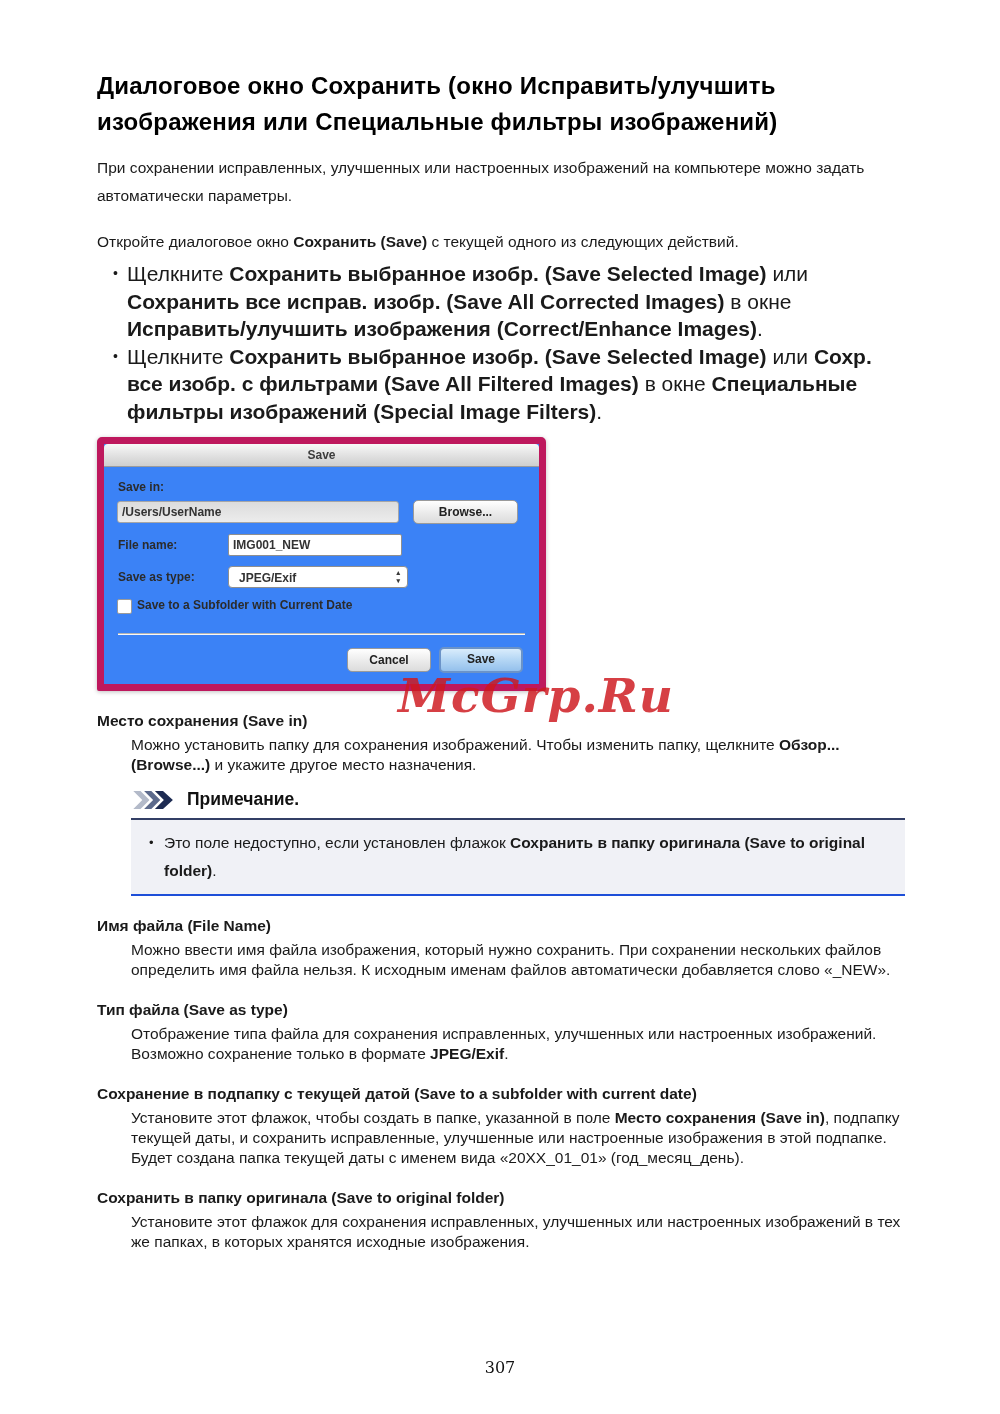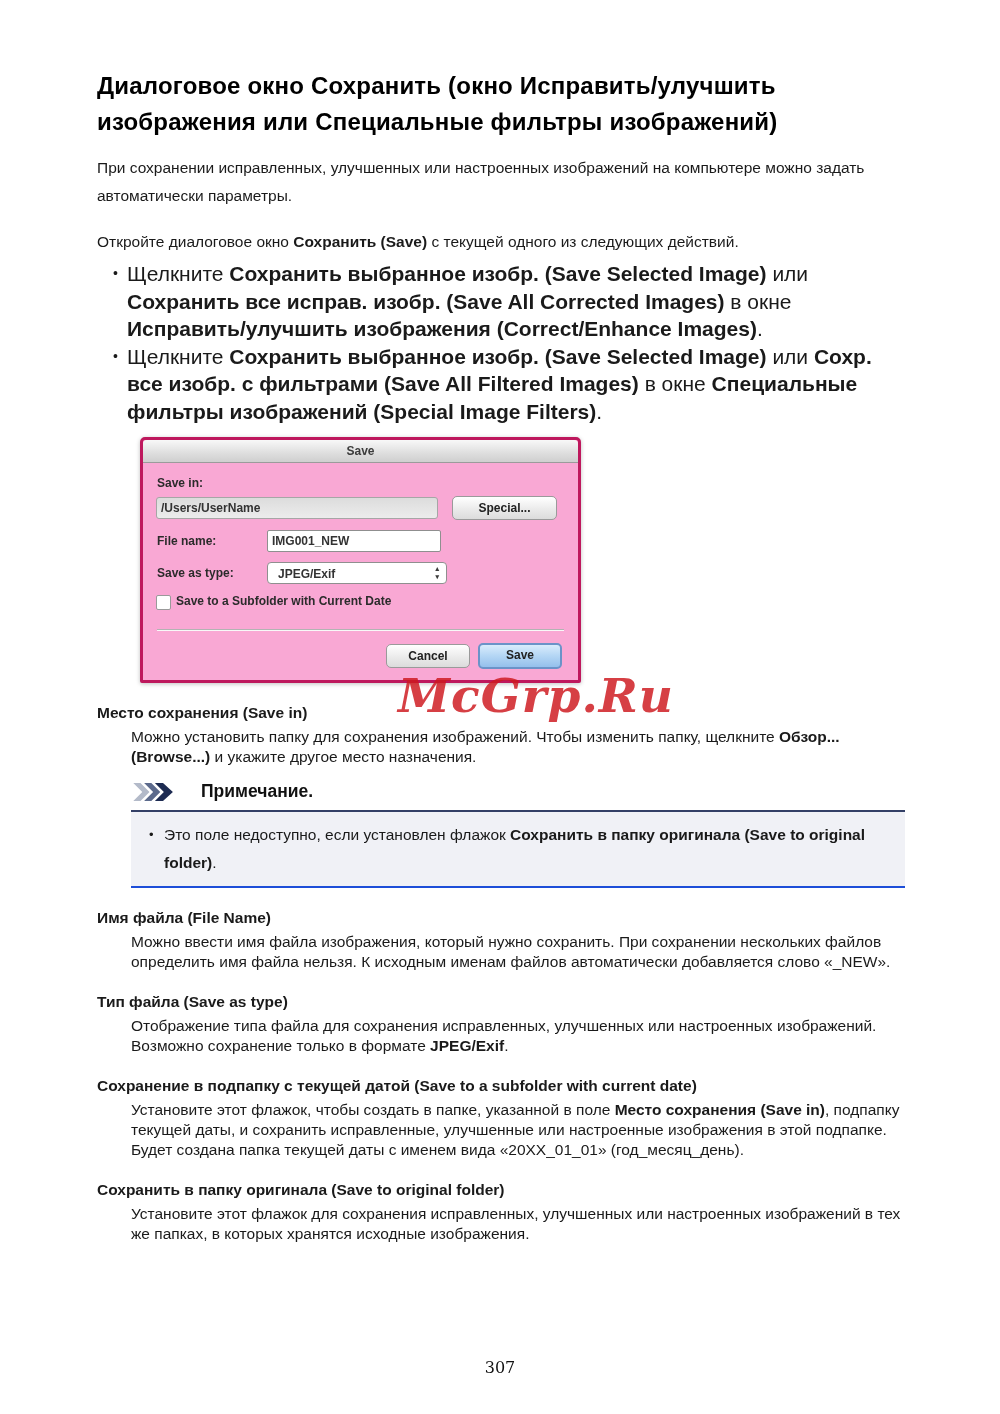--- a/index.html
+++ b/index.html
@@ -18,23 +18,23 @@
   ul.action-list li{
     position:relative;padding-left:30px;font-size:21px;line-height:27.5px;margin:0;
   }
   ul.action-list li::before{
     content:"•";position:absolute;left:16px;top:0;font-size:14px;color:#1a1a1a;
   }
   b{font-weight:bold;}
 
   
   .dialog{
-    position:relative;margin-top:12px;width:435px;height:240px;background:#f9a8d4;
-    border:3px solid #be185d;border-radius:5px 5px 2px 2px;
-    box-shadow:0 1px 4px rgba(0,0,0,0.25);font-size:12px;margin-left:43px;
+    position:relative;margin-top:12px;width:435px;height:240px;background:#3b82f6;
+    border:7px solid #be185d;border-radius:5px 5px 2px 2px;
+    box-shadow:0 1px 4px rgba(0,0,0,0.25);font-size:12px;
   }
   .dialog .titlebar{
     position:absolute;left:0;top:0;right:0;height:22px;
     background:linear-gradient(#f8f8f8,#dedede 60%,#cfcfcf);
     border-bottom:1px solid #9b9b9b;border-radius:4px 4px 0 0;
     text-align:center;line-height:22px;font-weight:bold;color:#3c3c3c;
   }
   .dlg-label{position:absolute;font-weight:bold;color:#2b2b2b;}
   .field{
     position:absolute;height:20px;line-height:20px;padding-left:4px;
@@ -65,21 +65,21 @@
     border-radius:2px;
   }
   .dlg-divider{position:absolute;left:14px;right:14px;height:0;border-top:1px solid #b3b3b3;border-bottom:1px solid #f8f8f8;}
 
   
   .section-heading{margin:16px 0 0 0;font-size:15.5px;font-weight:bold;line-height:28px;}
   .section-body{margin:0 0 0 34px;font-size:15.5px;line-height:20px;}
 
   
   .note{margin:14px 0 0 34px;}
-  .note-head{display:flex;align-items:center;gap:24px;}
+  .note-head{display:flex;align-items:center;gap:10px;}
   .note-head .chevrons{display:block;width:46px;height:18px;}
   .note-title{font-size:17.5px;font-weight:bold;color:#111;}
   .note-box{
     margin-top:8px;background:#f0f1f6;border-top:2px solid #333f66;border-bottom:2px solid #1d4ed8;
     padding:9px 16px 9px 16px;
   }
   .note-box ul{margin:0;padding:0;list-style:none;}
   .note-box li{position:relative;padding-left:17px;font-size:15.5px;line-height:28px;}
   .note-box li::before{content:"•";position:absolute;left:2px;top:0;font-size:13px;}
 
@@ -109,21 +109,21 @@
   <ul class="action-list">
     <li><span>Щелкните </span><b>Сохранить выбранное изобр. (Save Selected Image)</b><span> или </span><b>Сохранить все исправ. изобр. (Save All Corrected Images)</b><span> в окне </span><b>Исправить/улучшить изображения (Correct/Enhance Images)</b><span>.</span></li>
     <li><span>Щелкните </span><b>Сохранить выбранное изобр. (Save Selected Image)</b><span> или </span><b>Сохр. все изобр. с фильтрами (Save All Filtered Images)</b><span> в окне </span><b>Специальные фильтры изображений (Special Image Filters)</b><span>.</span></li>
   </ul>
 
   <div class="dialog">
     <div class="titlebar">Save</div>
 
     <div class="dlg-label" style="left:14px;top:36px;">Save in:</div>
     <div class="field" style="left:13px;top:57px;width:276px;">/Users/UserName</div>
-    <div class="btn" style="left:309px;top:56px;width:103px;">Special...</div>
+    <div class="btn" style="left:309px;top:56px;width:103px;">Browse...</div>
 
     <div class="dlg-label" style="left:14px;top:94px;">File name:</div>
     <div class="field white" style="left:124px;top:90px;width:168px;">IMG001_NEW</div>
 
     <div class="dlg-label" style="left:14px;top:126px;">Save as type:</div>
     <div class="dropdown" style="left:124px;top:122px;width:180px;">
       <span>JPEG/Exif</span>
       <span class="stepper">
           <span>▴</span>
           <span>▾</span>

